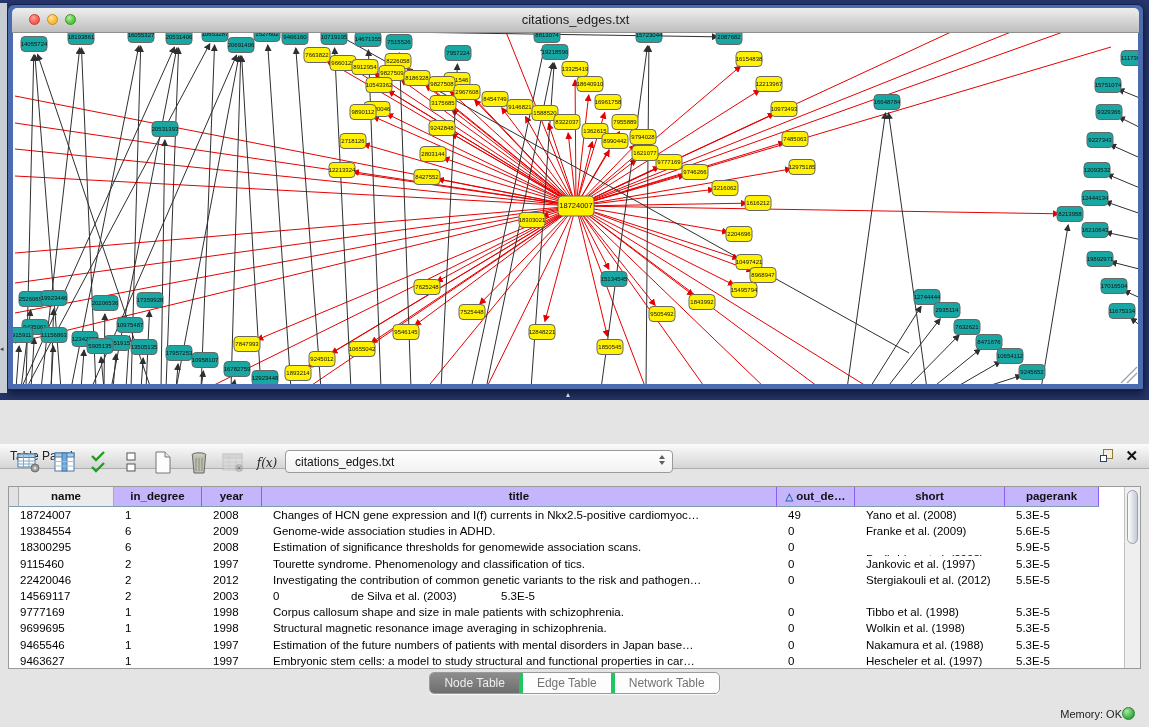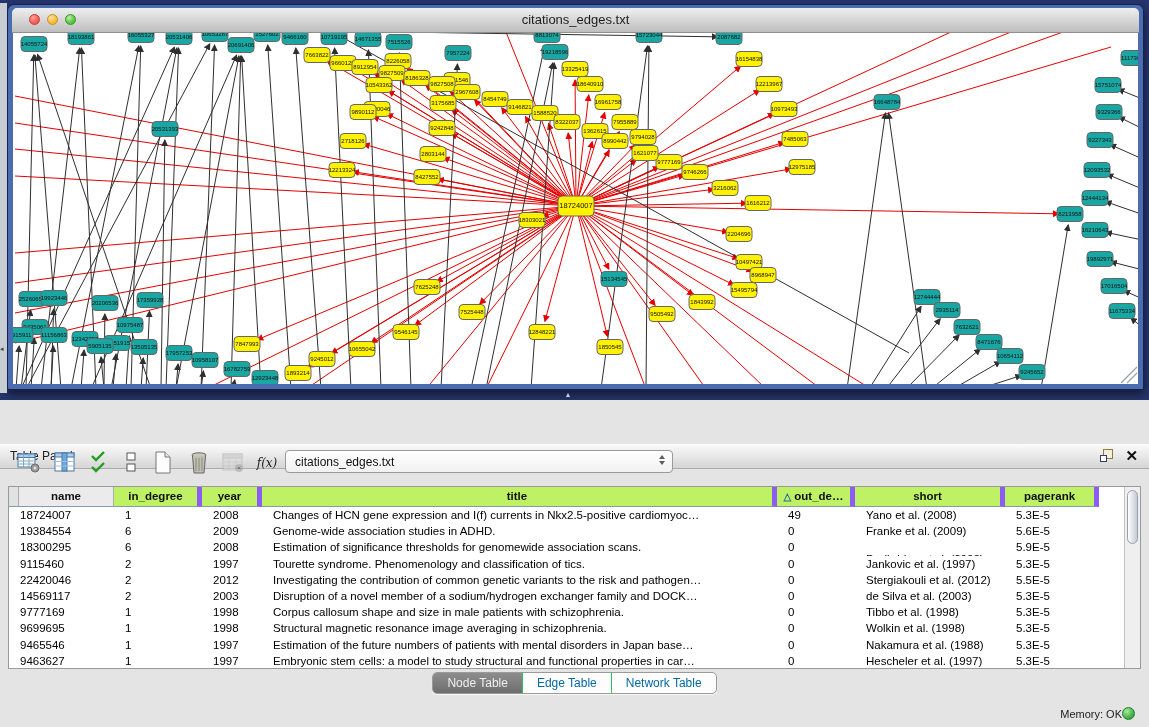--- a/index.html
+++ b/index.html
@@ -37,36 +37,36 @@
   #fx-btn{font-family:"DejaVu Serif",serif;font-style:italic;font-size:12px;color:#222;}
   #table-combo{position:absolute;left:285px;top:26px;width:388px;height:23px;background:linear-gradient(#FFFFFF,#F1F1F1);
        border:1px solid #9A9A9A;border-radius:4px;font-size:12px;line-height:23px;color:#111;padding-left:9px;box-sizing:border-box;}
   #combo-spin{position:absolute;right:7px;top:4px;display:flex;flex-direction:column;gap:2px;}
   #combo-spin .up{width:0;height:0;border-left:3.5px solid transparent;border-right:3.5px solid transparent;border-bottom:4.5px solid #5E5E5E;}
   #combo-spin .down{width:0;height:0;border-left:3.5px solid transparent;border-right:3.5px solid transparent;border-top:4.5px solid #5E5E5E;}
   
   #table-wrap{position:absolute;left:8px;top:86px;width:1133px;height:183px;background:#fff;
        border:1px solid #9A9A9A;box-sizing:border-box;overflow:hidden;}
   #t-head{display:flex;height:20px;font-weight:bold;}
-  .hcell{box-sizing:border-box;height:20px;background:#bef264;border-right:5px solid #8b5cf6;border-bottom:1px solid #7F9DAE;
+  .hcell{box-sizing:border-box;height:20px;background:#c4b5fd;border-right:1px solid #8b5cf6;border-bottom:1px solid #7F9DAE;
        font-size:11.5px;text-align:center;line-height:19px;color:#111;overflow:hidden;white-space:nowrap;}
   .hcell.gray{background:#EBEBEB;border-right:1px solid #ABABAB;}
   .hcell.rowhdr{background:#E2E2E2;border-right:1px solid #ABABAB;}
   .hcell .sort{color:#2A6AA8;font-size:10px;margin-right:3px;}
   .tr{display:flex;height:16.2px;background:#fff;}
   .td{box-sizing:border-box;padding-left:11px;font-size:11.5px;line-height:16px;color:#000;
        white-space:nowrap;overflow:hidden;}
   #v-scroll{position:absolute;right:0;top:0;bottom:0;width:15px;background:#EFEFEF;border-left:1px solid #C2C2C2;}
   #v-thumb{position:absolute;left:2px;right:2px;top:3px;height:52px;border-radius:6px;
        background:linear-gradient(90deg,#FDFDFD,#C4CBD6);border:1px solid #97A0AE;}
   
   #tabs-row{position:absolute;left:0;top:272px;width:100%;text-align:center;}
   #tabs{display:inline-flex;border:1px solid #9A9A9A;border-radius:5px;overflow:hidden;background:#FDFDFD;
        box-shadow:0 1px 1px rgba(255,255,255,.8);}
-  .tab{padding:0 14px;height:20px;line-height:20px;font-size:12px;color:#0369a1;border-left:1px solid #22c55e;}
+  .tab{padding:0 14px;height:20px;line-height:20px;font-size:12px;color:#737373;border-left:4px solid #22c55e;}
   .tab:first-child{border-left:none;}
   .tab.active{background:linear-gradient(#8D8D8D,#6E6E6E);color:#EFEFEF;}
   
   #status{position:absolute;right:14px;bottom:7px;display:flex;align-items:center;font-size:11px;color:#222;}
   #mem-dot{width:13px;height:13px;border-radius:50%;border:1px solid #2A7F32;
        background:radial-gradient(circle at 35% 30%,#A6EC9C,#35A93F 70%);box-sizing:border-box;}
 </style>
 </head>
 <body>
 
@@ -799,21 +799,20 @@
           <div class="td" style="width: 60px;">2012</div>
           <div class="td" style="width: 515px;">Investigating the contribution of common genetic variants to the risk and pathogen…</div>
           <div class="td" style="width: 78px;">0</div>
           <div class="td" style="width: 150px;">Stergiakouli et al. (2012)</div>
           <div class="td" style="width: 94px;">5.5E-5</div>
         </div>
         <div class="tr">
           <div class="td" style="width: 105px;">14569117</div>
           <div class="td" style="width: 88px;">2</div>
           <div class="td" style="width: 60px;">2003</div>
-          <div class="td" style="width: 515px;">Disruption of a novel member of a sodium/hydrogen exchanger family and DOCK…</div>
           <div class="td" style="width: 78px;">0</div>
           <div class="td" style="width: 150px;">de Silva et al. (2003)</div>
           <div class="td" style="width: 94px;">5.3E-5</div>
         </div>
         <div class="tr">
           <div class="td" style="width: 105px;">9777169</div>
           <div class="td" style="width: 88px;">1</div>
           <div class="td" style="width: 60px;">1998</div>
           <div class="td" style="width: 515px;">Corpus callosum shape and size in male patients with schizophrenia.</div>
           <div class="td" style="width: 78px;">0</div>

